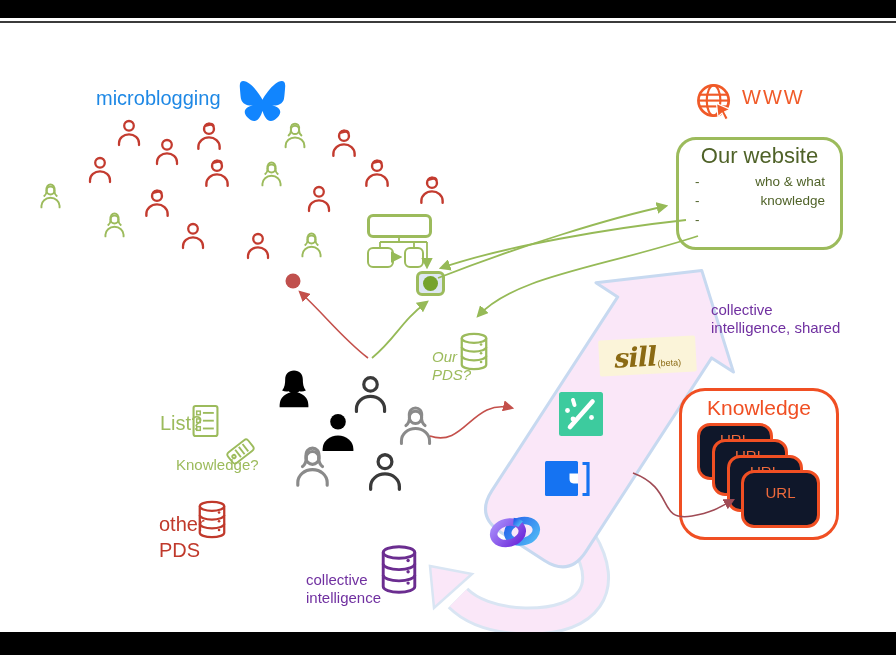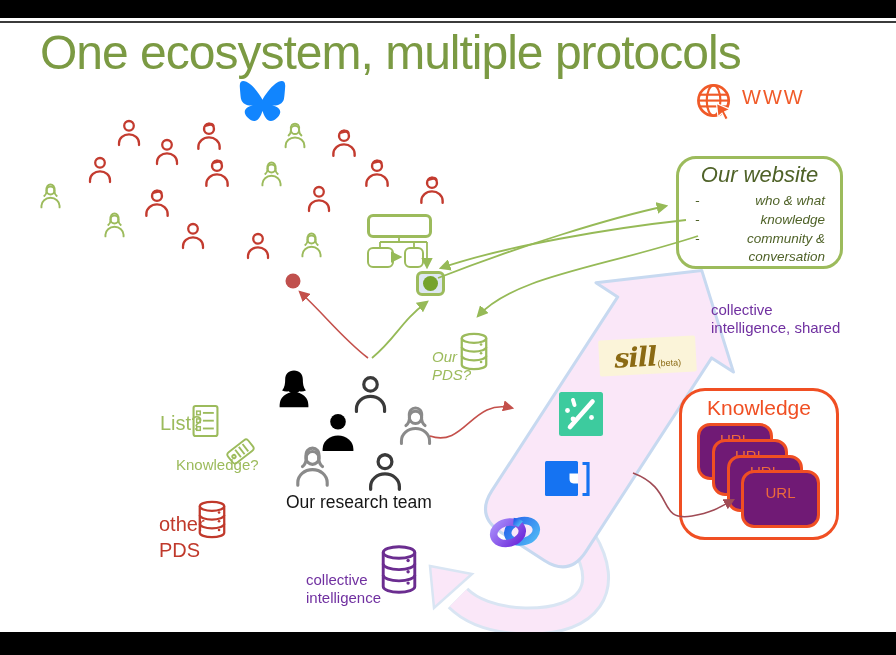--- a/index.html
+++ b/index.html
@@ -11,22 +11,22 @@
   #bottom-bar{left:0;top:632px;width:896px;height:23px;background:#000;}
 
   #page-title{left:40px;top:27px;width:820px;font-size:48px;line-height:1.1;
               color:#7B9A43;letter-spacing:-1px;white-space:nowrap;}
   #microblogging{left:96px;top:87px;font-size:20px;color:#1E88E5;}
   #butterfly{left:239px;top:80px;width:47px;height:42px;}
   #globe{left:695px;top:82px;width:43px;height:43px;color:#F05A28;}
   #www{left:742px;top:86px;font-size:20px;letter-spacing:2px;color:#F05A28;}
 
   
-  #website-box{left:676px;top:156px;width:167px;height:113px;border:3px solid #9CBB5C;
-               border-radius:20px;background:#fff;box-sizing:border-box;font-style:italic;}
+  #website-box{left:676px;top:137px;width:167px;height:113px;border:3px solid #9CBB5C;
+               border-radius:20px;background:#fff;box-sizing:border-box;}
   #website-title{left:0;top:3px;width:100%;text-align:center;font-size:22px;color:#4F6228;}
   .w-item{position:absolute;left:16px;display:flex;color:#4F6228;font-size:13.5px;line-height:18px;}
   .w-item .dash{width:26px;flex:none;}
   .w-item .txt{width:104px;text-align:right;}
 
   
   .fc-rect{border:3px solid #9CBB5C;border-radius:6px;background:#fff;box-sizing:border-box;}
   #fc-big{left:367px;top:214px;width:65px;height:24px;}
   #fc-s1{left:367px;top:247px;width:27px;height:21px;border-width:2.5px;}
   #fc-s2{left:404px;top:247px;width:20px;height:21px;border-width:2.5px;}
@@ -57,21 +57,21 @@
   #sill-beta{font-size:9px;color:#8B6A14;align-self:flex-end;margin:0 0 5px 1px;}
   #teal-logo{left:559px;top:392px;width:44px;height:44px;}
   #blue-logo{left:545px;top:460px;width:46px;height:38px;}
   #rings-logo{left:483px;top:506px;width:64px;height:52px;}
 
   
   #knowledge-box{left:679px;top:388px;width:160px;height:152px;border:3.5px solid #F04F23;
                  border-radius:26px;background:#fff;box-sizing:border-box;}
   #knowledge-title{left:0;top:5px;width:100%;text-align:center;font-size:21px;color:#F04F23;}
   .url-card{position:absolute;width:76px;height:57px;border:3px solid #F04F23;border-radius:13px;
-            background:#701a75;box-sizing:border-box;text-align:center;font-size:15px;color:#EE6A3C;
+            background:#0f172a;box-sizing:border-box;text-align:center;font-size:15px;color:#EE6A3C;
             padding-top:5px;}
   #url-c1{left:697px;top:423px;}
   #url-c2{left:712px;top:439px;}
   #url-c3{left:727px;top:455px;}
   #url-c4{left:741px;top:470px;width:79px;height:58px;padding-top:11px;}
 
   svg.icon{display:block;width:100%;height:100%;}
   .overlay{left:0;top:0;width:896px;height:655px;pointer-events:none;}
 </style>
 </head>
@@ -119,21 +119,21 @@
 
   <svg class="abs overlay" viewBox="0 0 896 655">
     <path d="M583 540 C612 588 590 622 525 621 C492 620 470 610 458 598" fill="none" stroke="#D9E5F3" stroke-width="29"></path>
     <path d="M583 540 C612 588 590 622 525 621 C492 620 470 610 458 598" fill="none" stroke="#FAE7F8" stroke-width="23"></path>
     <polygon points="430,566 472,574 434,608" fill="#FAE7F8" stroke="#D9E5F3" stroke-width="2.5"></polygon>
     <g transform="rotate(33 589 444)">
       <path d="M533 536 L533 305 L507 305 L589 237 L671 305 L645 305 L645 536 Q645 566 615 566 L563 566 Q533 566 533 536 Z" fill="#FAE7F8" stroke="#C7D9F0" stroke-width="3" stroke-linejoin="round"></path>
     </g>
   </svg>
 
-  <div class="abs" id="page-title">One ecosystem, multiple protocols</div>
+  <div class="abs" id="microblogging">microblogging</div>
   <div class="abs" id="butterfly">
     <svg class="icon" viewBox="0 0 600 530">
       <path fill="#1185FE" d="M135.72 44.03C202.216 93.951 273.74 195.17 300 249.49c26.262-54.316 97.782-155.54 164.28-205.46C512.26 8.009 590-19.862 590 68.825c0 17.712-10.155 148.79-16.111 170.07-20.703 73.984-96.144 92.854-163.25 81.433 117.3 19.964 147.14 86.092 82.697 152.22-122.39 125.59-175.91-31.511-189.63-71.766-2.514-7.38-3.69-10.832-3.708-7.896-.017-2.936-1.193.516-3.707 7.896-13.714 40.255-67.233 197.36-189.63 71.766-64.444-66.128-34.605-132.26 82.697-152.22-67.108 11.421-142.55-7.449-163.25-81.433C20.15 217.613 9.997 86.535 9.997 68.825c0-88.687 77.742-60.816 125.72-24.795z"></path>
     </svg>
   </div>
   <div class="abs" id="globe">
     <svg class="icon" viewBox="0 0 44 44">
       <circle cx="19" cy="19" r="15.5" fill="none" stroke="currentColor" stroke-width="2.8"></circle>
       <ellipse cx="19" cy="19" rx="7" ry="15.5" fill="none" stroke="currentColor" stroke-width="2.2"></ellipse>
       <line x1="4.7" y1="13" x2="33.3" y2="13" stroke="currentColor" stroke-width="2.2"></line>
@@ -210,21 +210,20 @@
     <div class="w-item" style="top:33px">
       <span class="dash">-</span>
       <span class="txt">who &amp; what</span>
     </div>
     <div class="w-item" style="top:52px">
       <span class="dash">-</span>
       <span class="txt">knowledge</span>
     </div>
     <div class="w-item" style="top:71px">
       <span class="dash">-</span>
-      <span class="txt">community &amp; conversation</span>
     </div>
   </div>
 
   <div class="abs lbl" id="our-pds-label">Our
 PDS?</div>
   <div class="abs" id="our-pds-db">
       <svg class="icon" viewBox="0 0 34 42">
         <use href="#db"></use>
       </svg>
     </div>
@@ -273,21 +272,20 @@
       <svg viewBox="0 0 24 24" style="position: absolute; left: 393px; top: 404px; width: 45px; height: 45px; color: rgb(138, 138, 138); overflow: visible;">
         <use href="#p-fem"></use>
       </svg>
       <svg viewBox="0 0 24 24" style="position: absolute; left: 289px; top: 444px; width: 47px; height: 47px; color: rgb(138, 138, 138); overflow: visible;">
         <use href="#p-fem"></use>
       </svg>
       <svg viewBox="0 0 24 24" style="position: absolute; left: 362px; top: 449px; width: 46px; height: 46px; color: rgb(58, 58, 58); overflow: visible;">
         <use href="#p-plain"></use>
       </svg>
     </div>
-  <div class="abs" id="team-label">Our research team</div>
 
   <div class="abs lbl" id="ci-label">collective
 intelligence</div>
   <div class="abs" id="ci-db">
       <svg class="icon" viewBox="0 0 34 42">
         <use href="#db"></use>
       </svg>
     </div>
   <div class="abs lbl" id="ci-shared-label">collective
 intelligence, shared</div>

